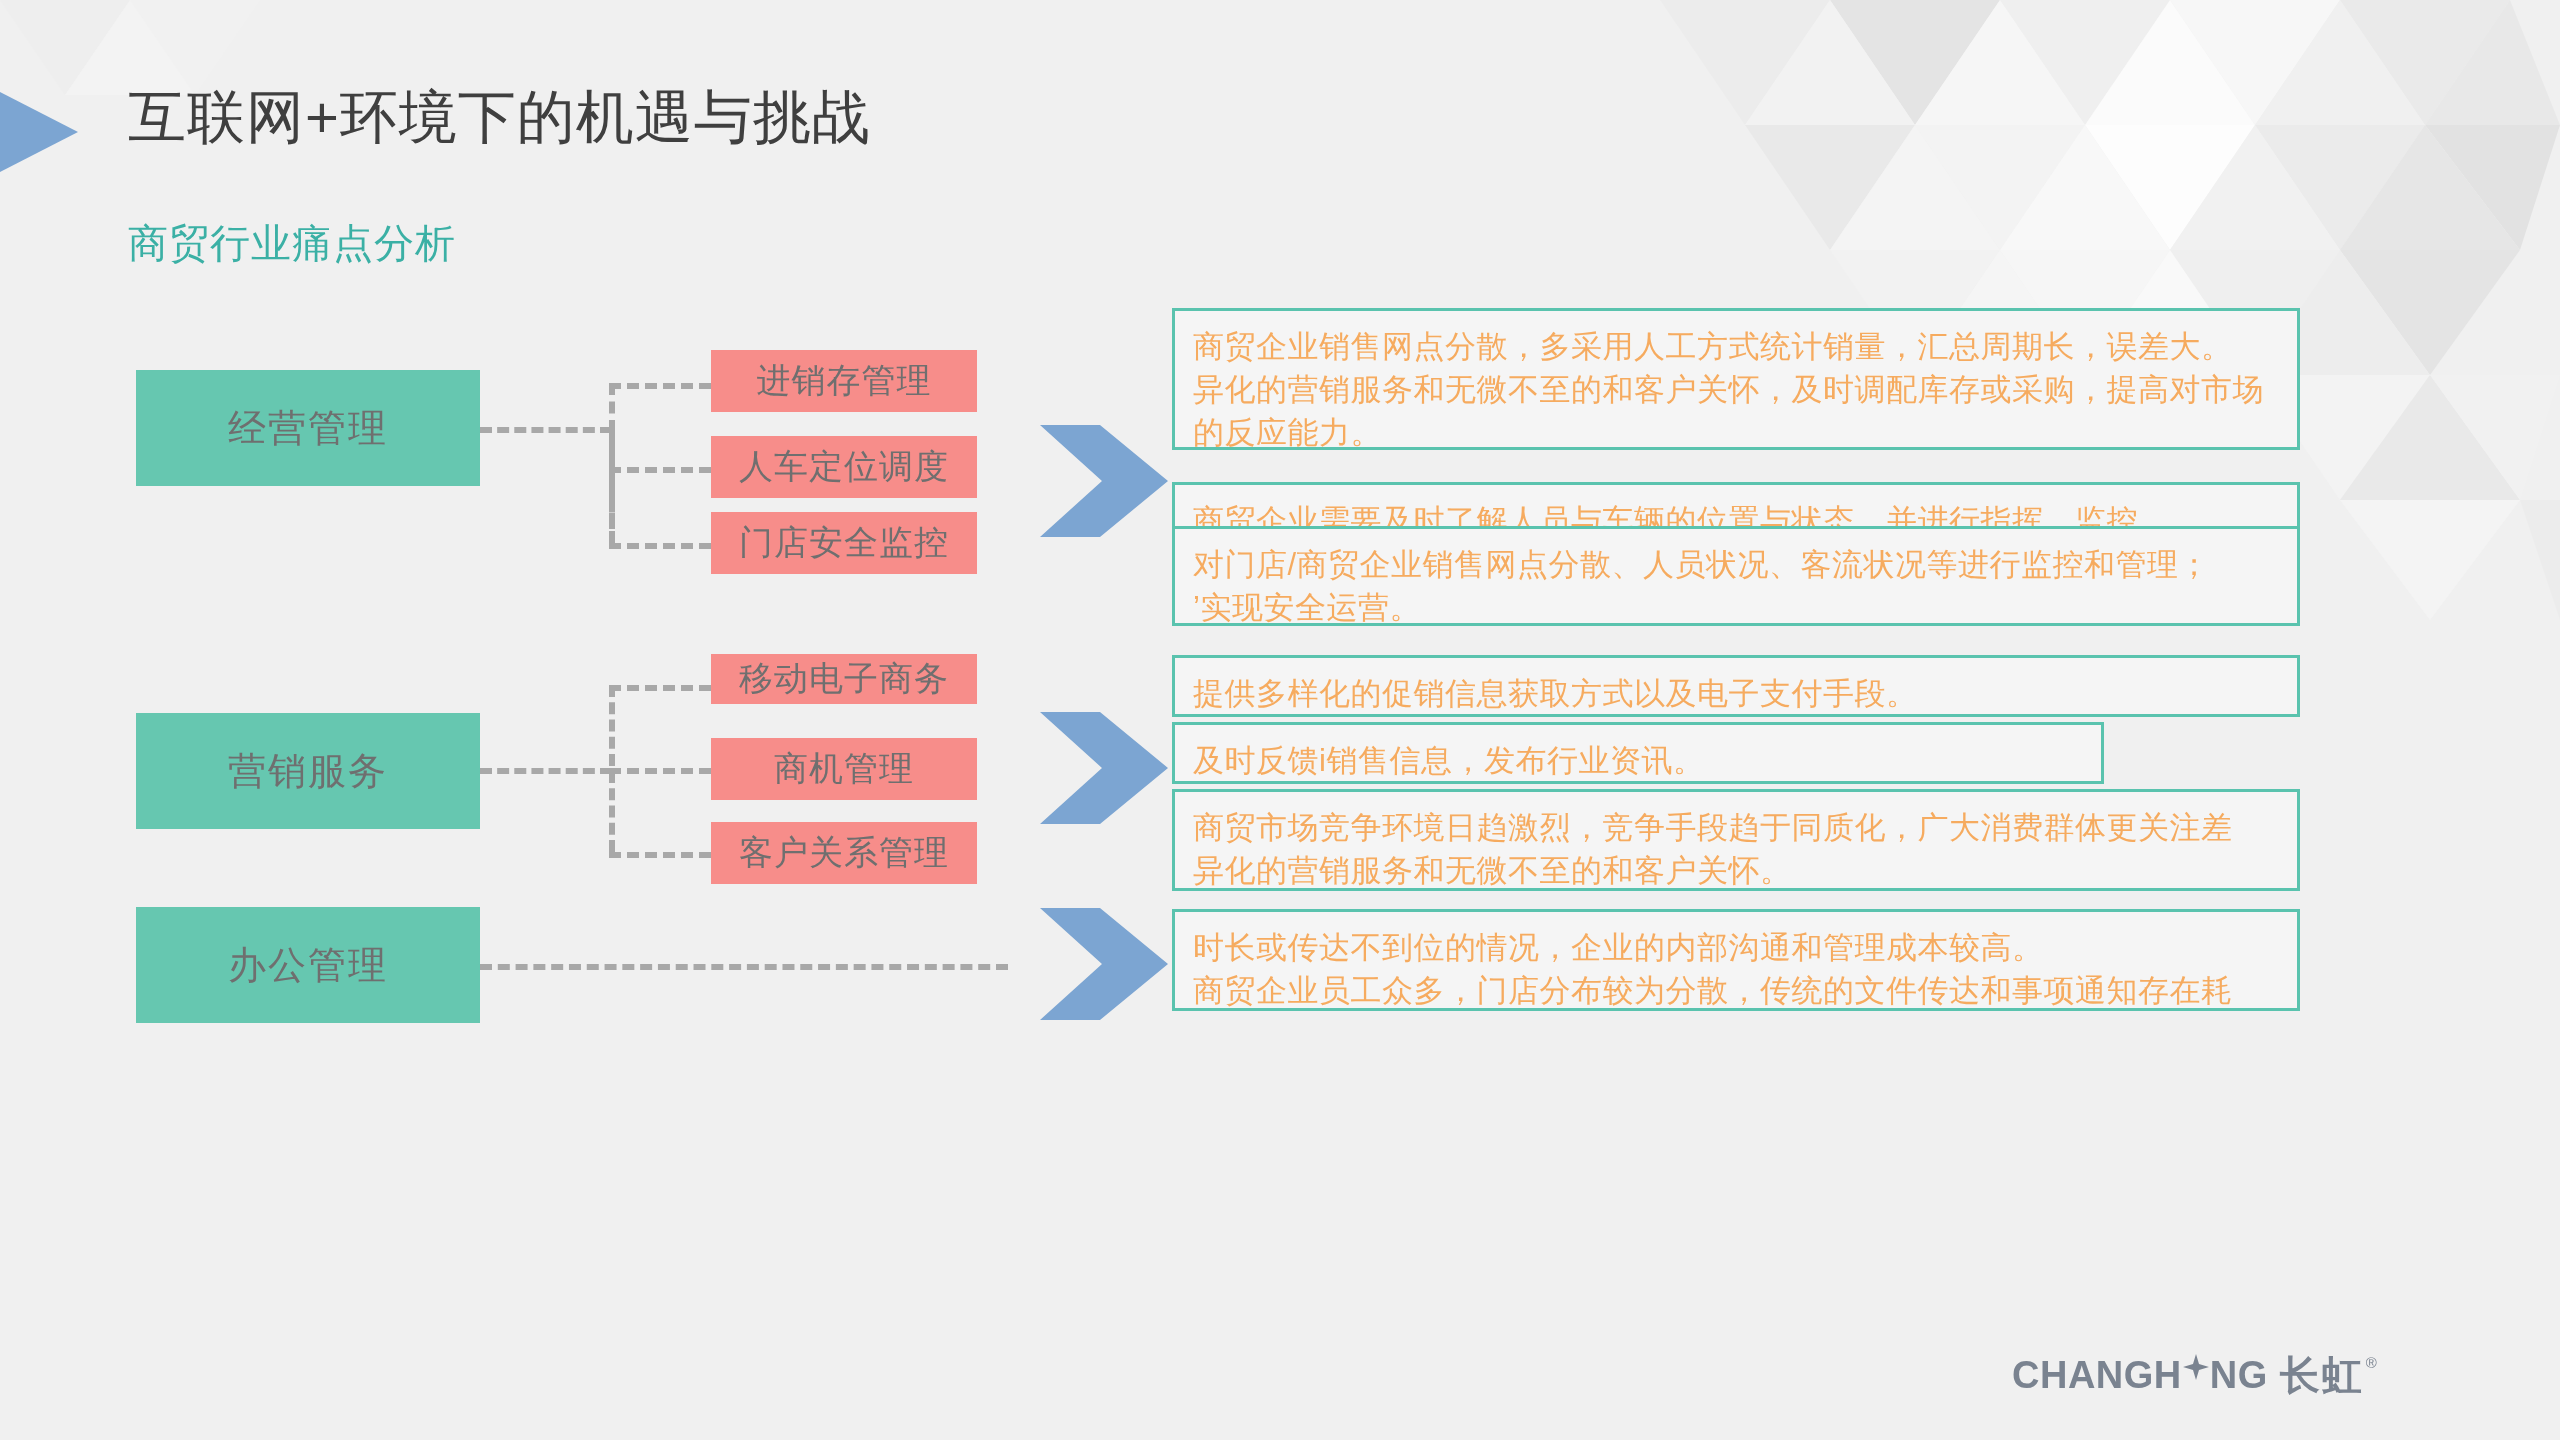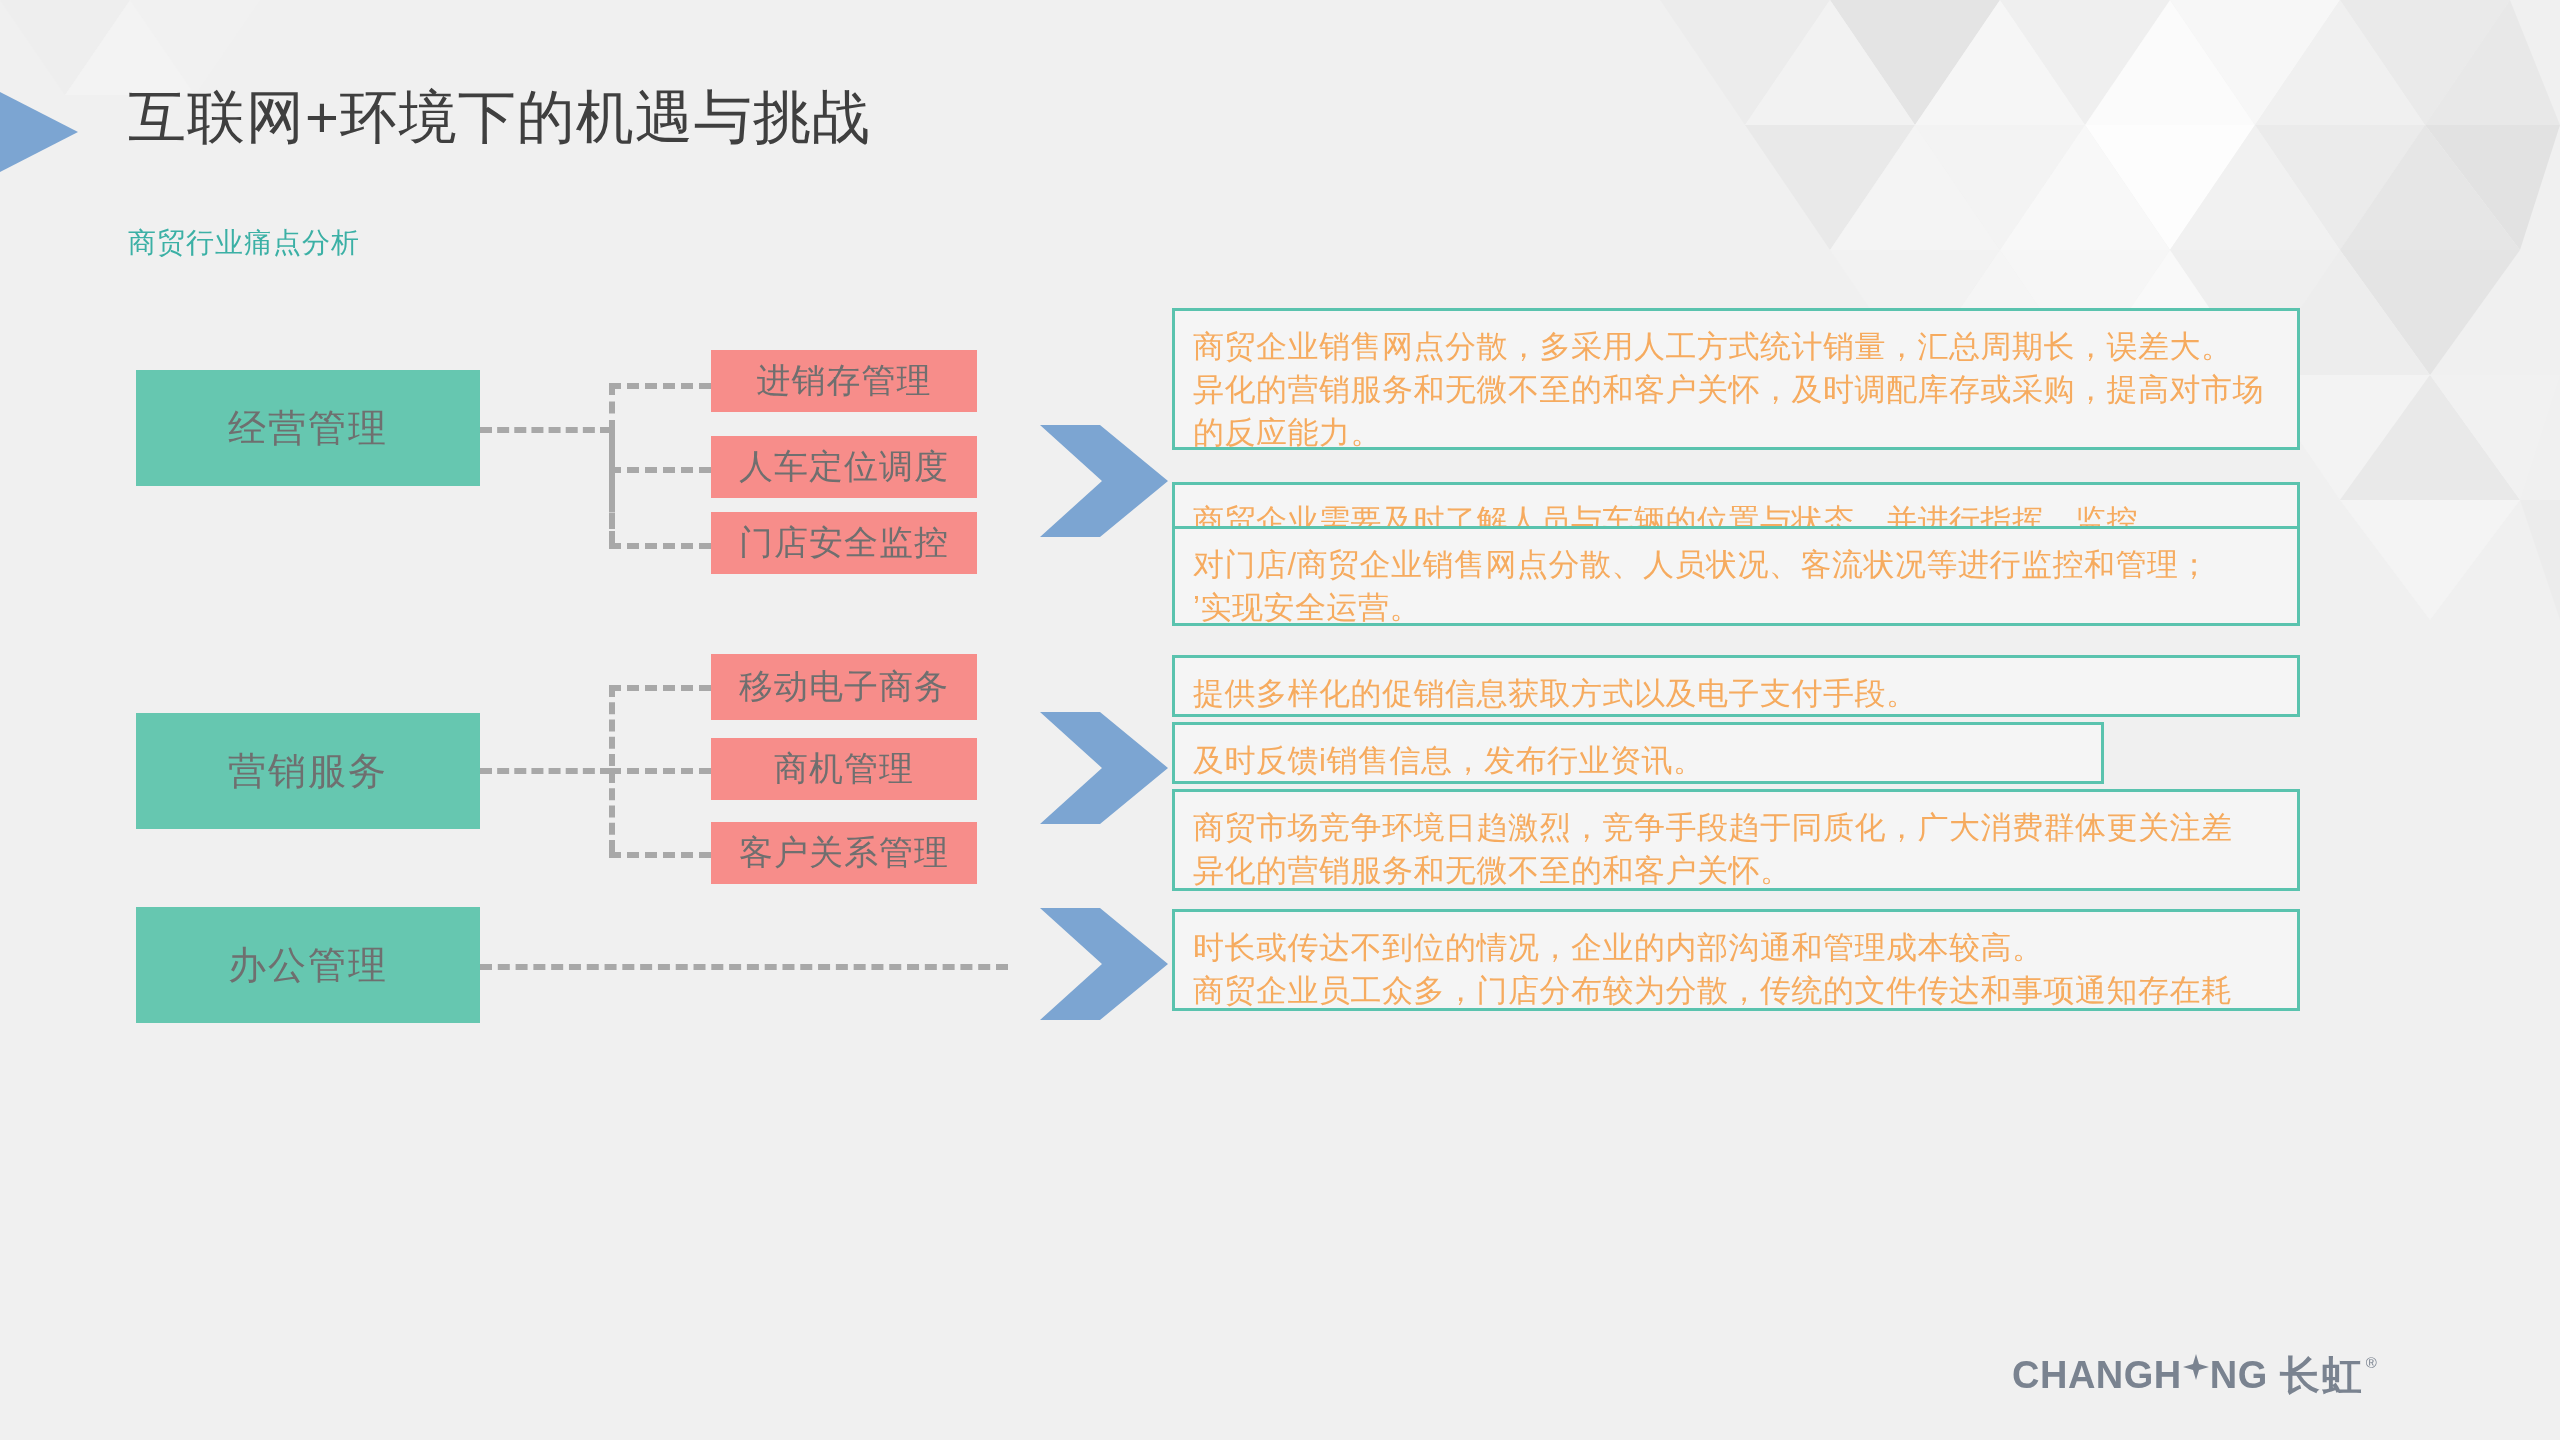--- a/index.html
+++ b/index.html
@@ -55,21 +55,21 @@
     font-size: 58px;
     line-height: 70px;
     color: #3f3f3f;
     letter-spacing: 1px;
     white-space: nowrap;
   }
   #page-subtitle {
     position: absolute;
     left: 128px;
     top: 218px;
-    font-size: 28px;
+    font-size: 40px;
     line-height: 50px;
     color: #3bb0a5;
     letter-spacing: 1px;
     white-space: nowrap;
   }
 
   
   .cat-box {
     position: absolute;
     background: #66c7b0;
@@ -244,21 +244,21 @@
   </div>
 
   <div class="cat-box" style="left:136px; top:713px; width:344px; height:116px;">营销服务</div>
 
   <div class="dash-h" style="left:480px; top:768px; width:132px;"></div>
   <div class="dash-v" style="left:609px; top:685px; height:167px;"></div>
   <div class="dash-h" style="left:609px; top:685px; width:102px;"></div>
   <div class="dash-h" style="left:609px; top:768px; width:102px;"></div>
   <div class="dash-h" style="left:609px; top:852px; width:102px;"></div>
 
-  <div class="sub-box" style="left:711px; top:654px; width:266px; height:66px;">移动电子商务</div>
+  <div class="sub-box" style="left:711px; top:654px; width:266px; height:50px;">移动电子商务</div>
   <div class="sub-box" style="left:711px; top:738px; width:266px; height:62px;">商机管理</div>
   <div class="sub-box" style="left:711px; top:822px; width:266px; height:62px;">客户关系管理</div>
 
   <svg class="chevron" style="left:1040px; top:712px; width:128px; height:112px;" viewBox="0 0 128 112">
     <polygon points="0,0 60,0 128,56 60,112 0,112 62,56" fill="#7ca5d2"></polygon>
   </svg>
 
   <div class="panel" style="left:1172px; top:655px; width:1128px; height:62px;">
     <span class="line">提供多样化的促销信息获取方式以及电子支付手段。</span>
   </div>

